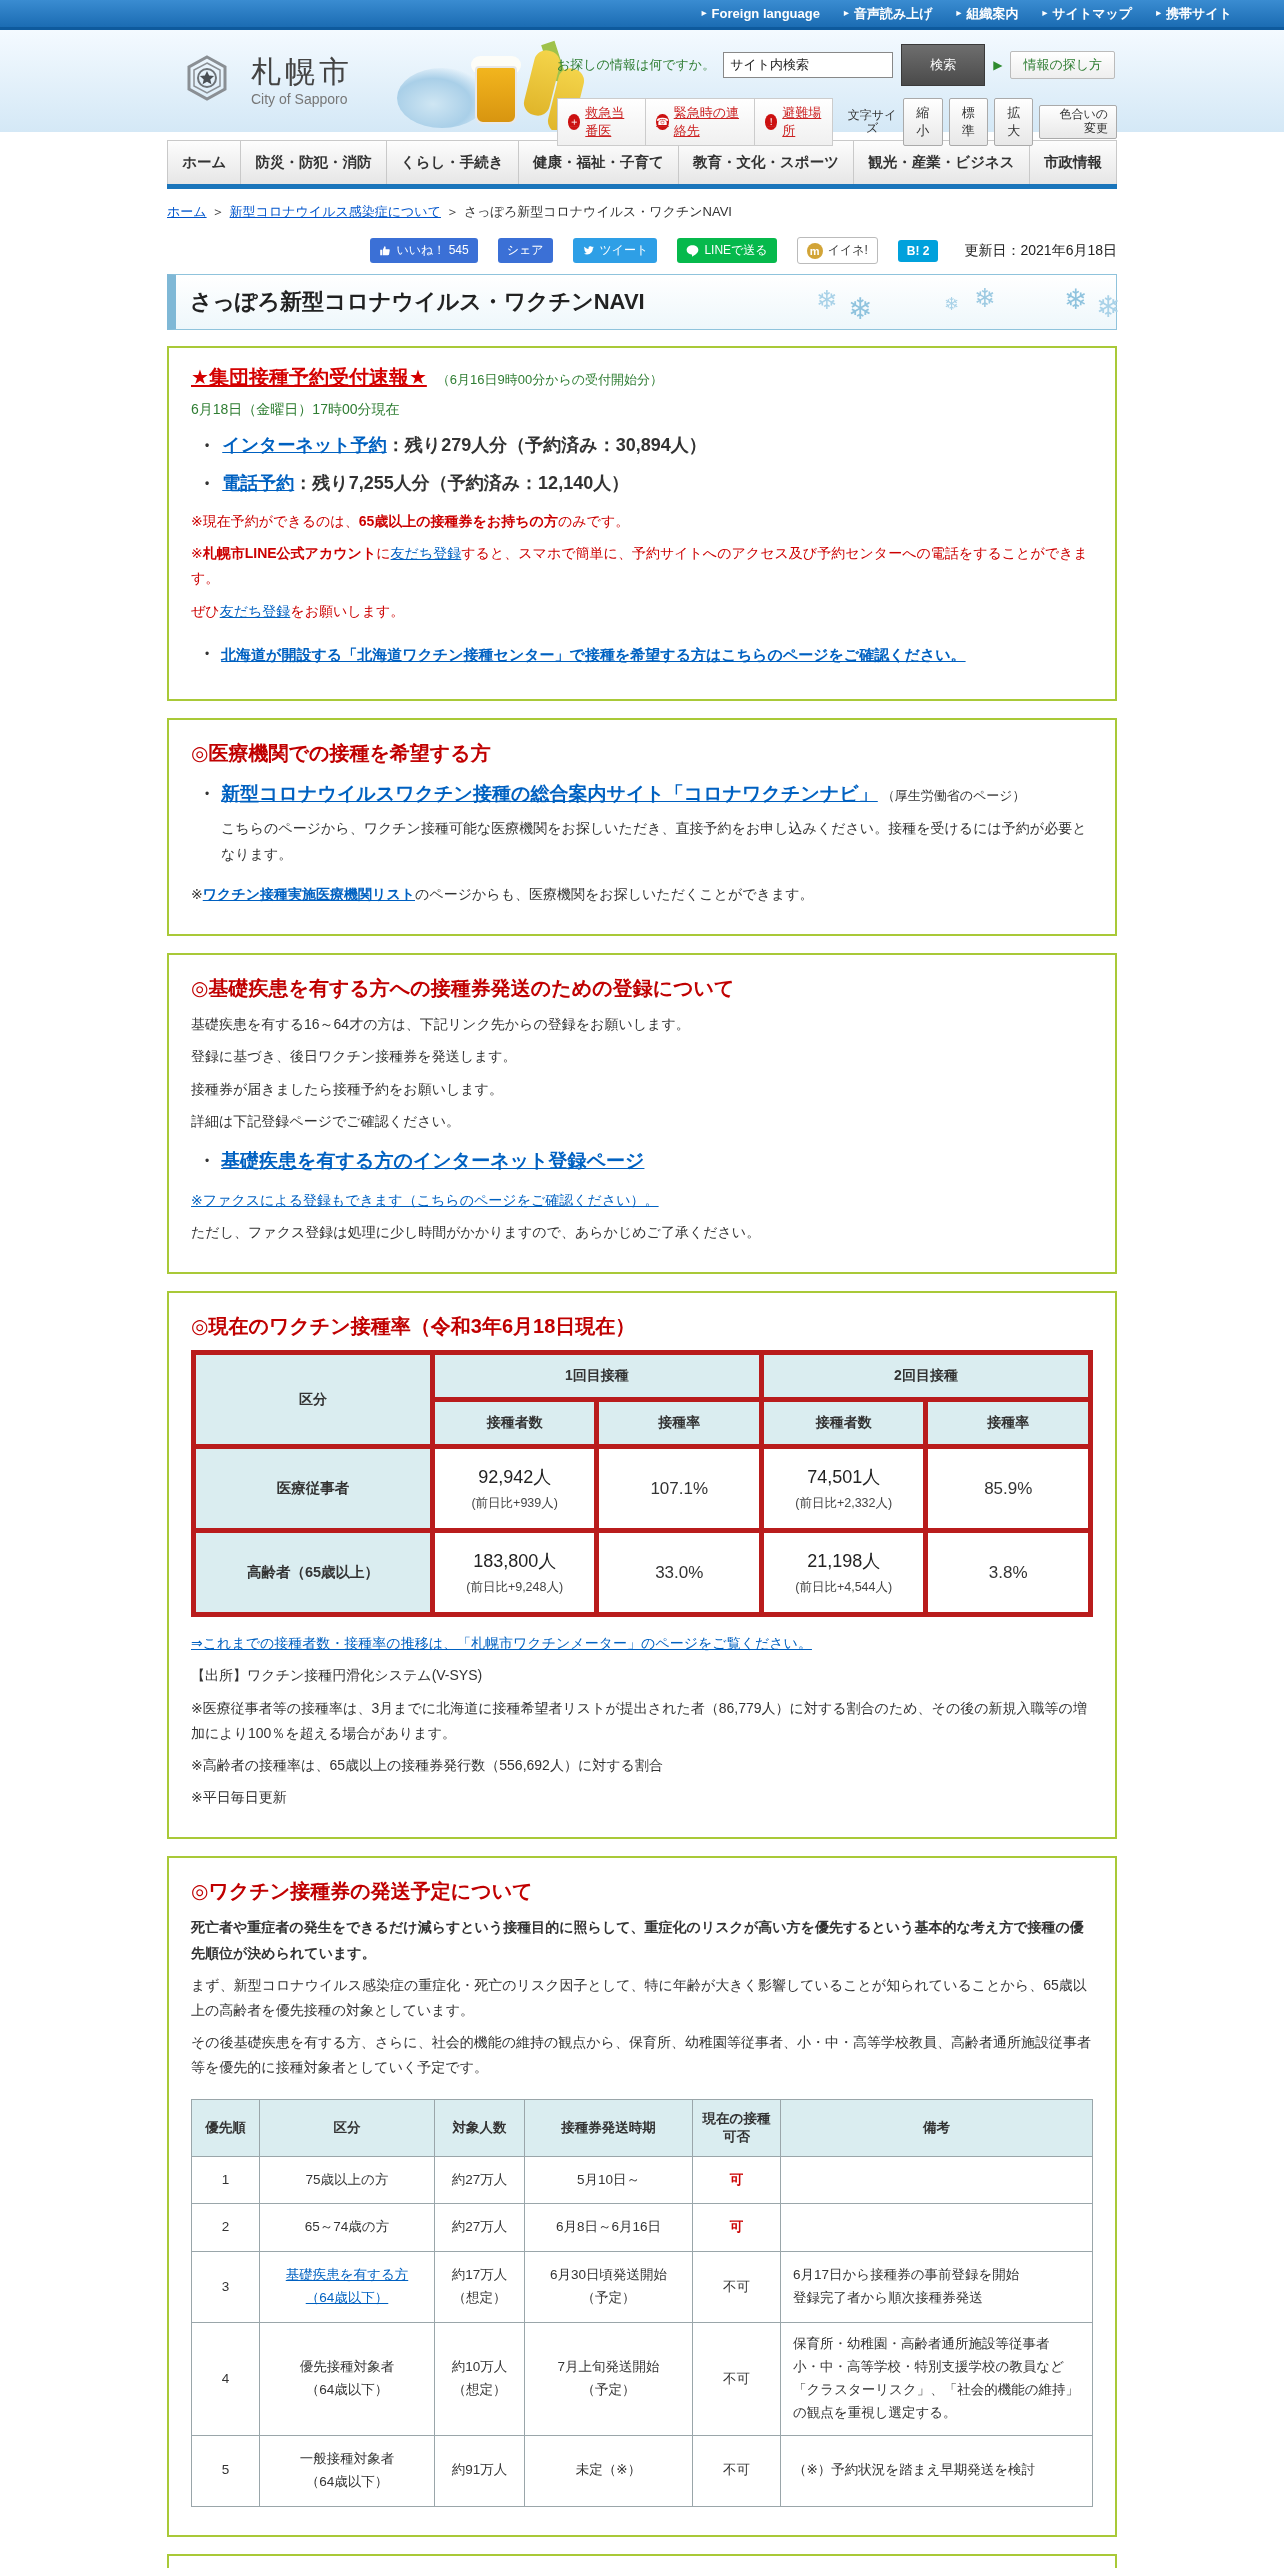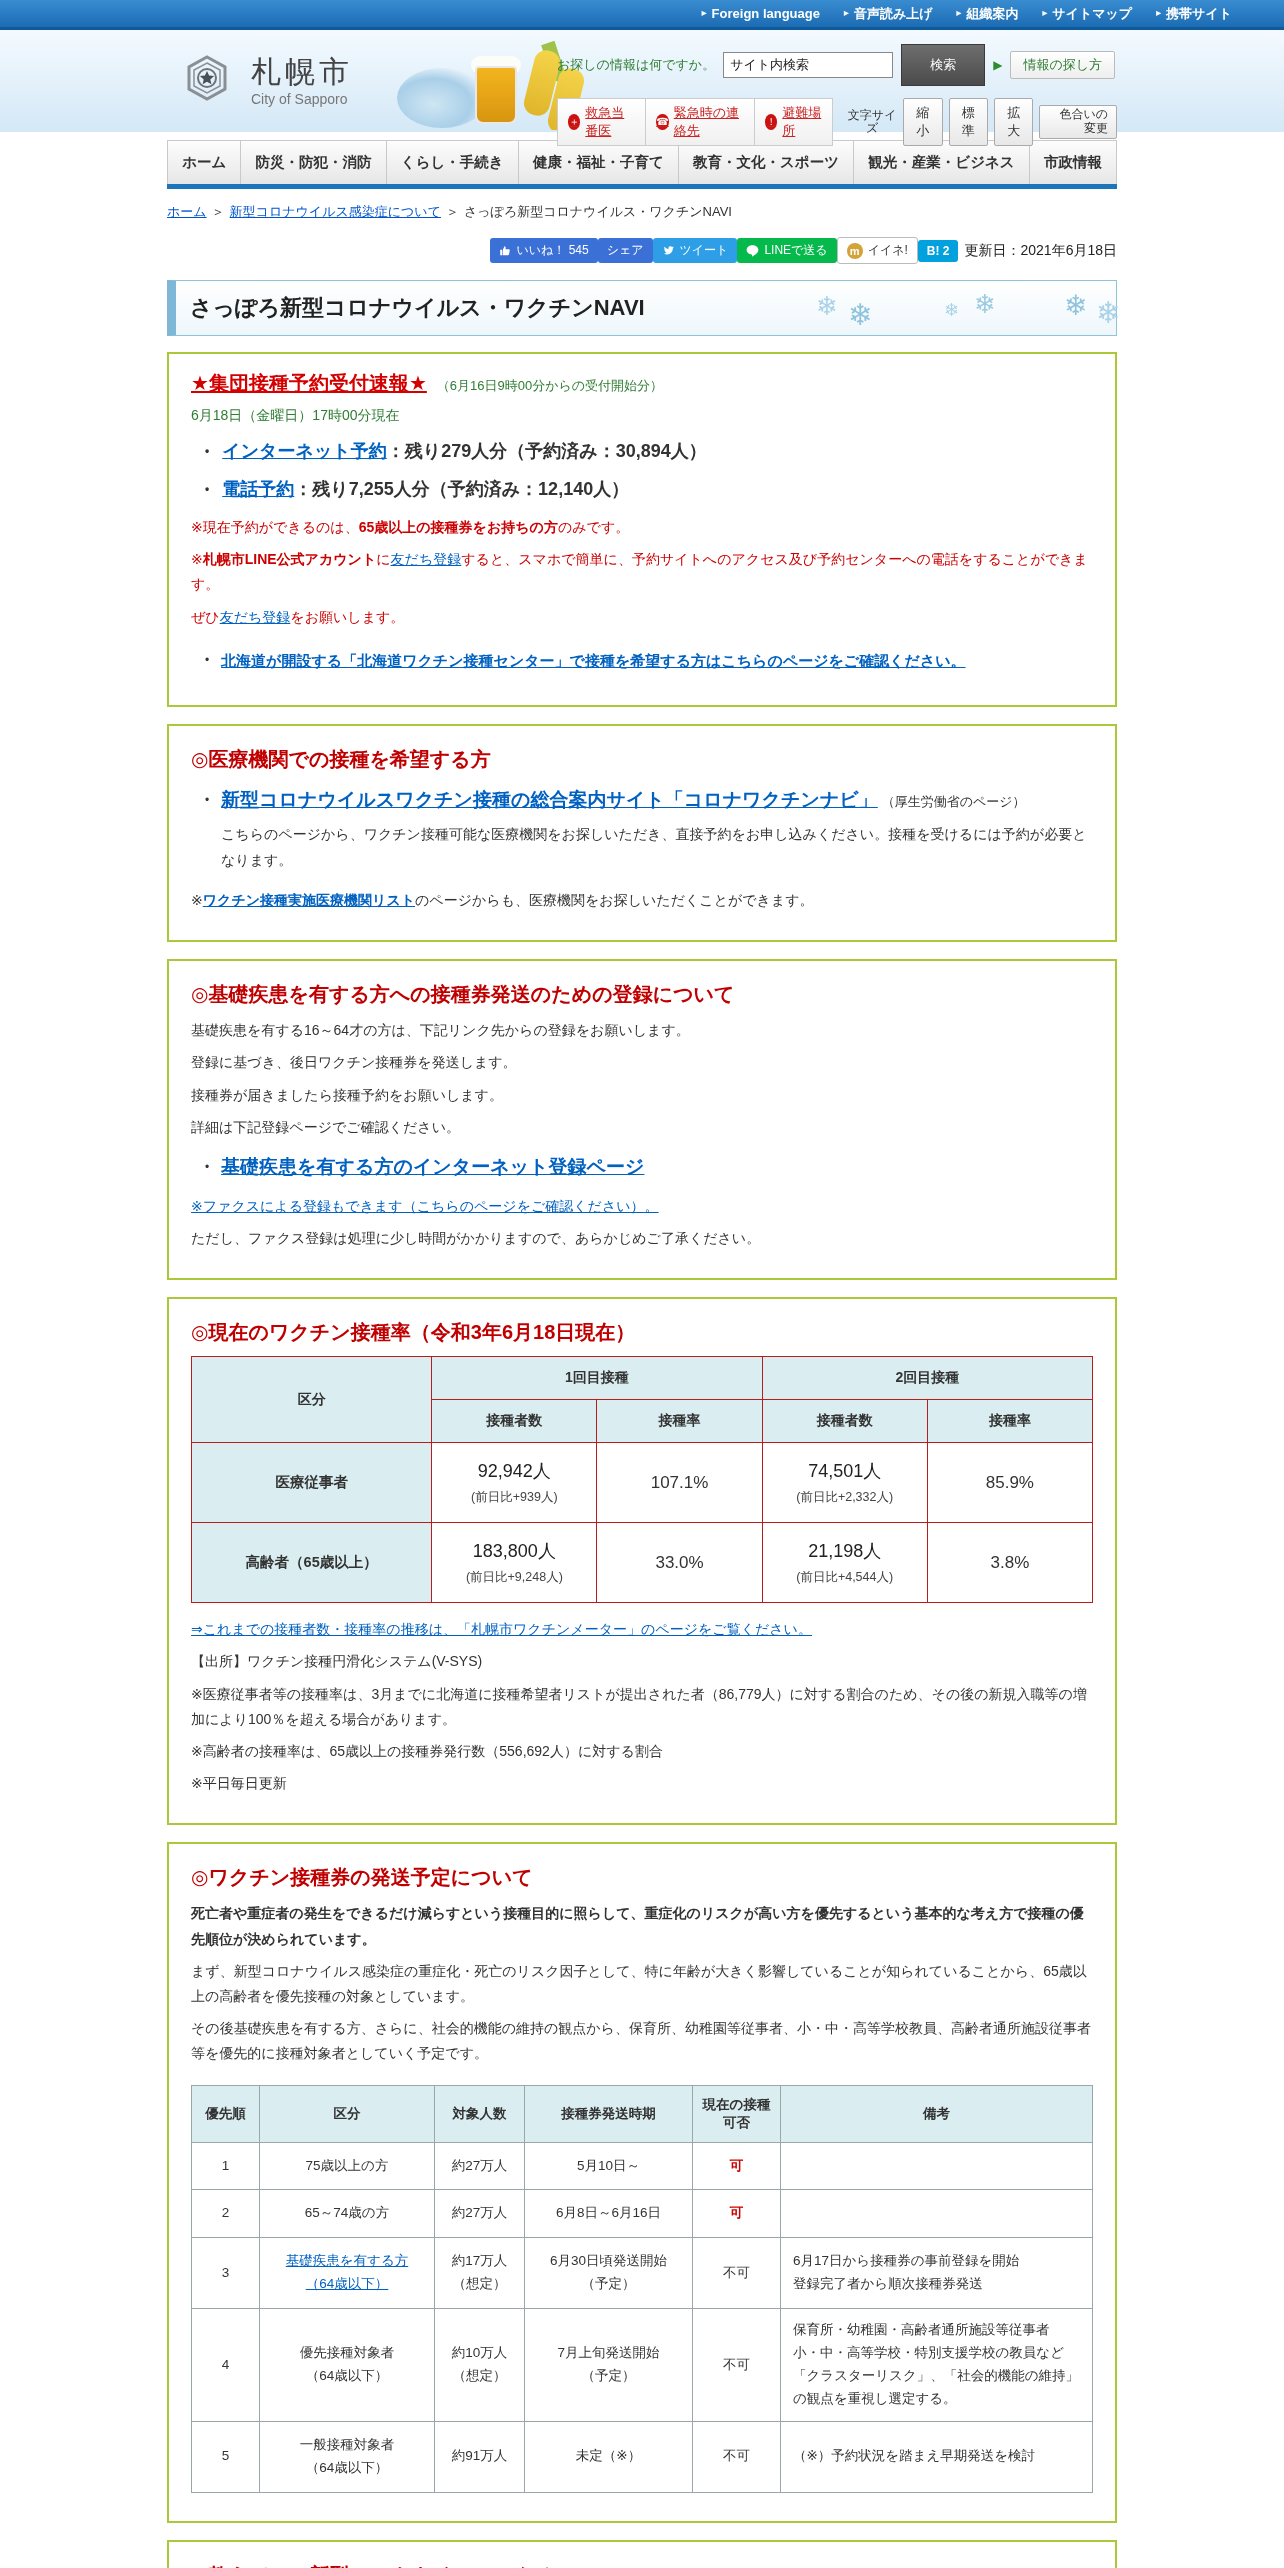--- a/index.html
+++ b/index.html
@@ -55,21 +55,21 @@
   .nav ul { list-style: none; margin: 0; padding: 0; display: flex; border: 1px solid #c9c9c9; border-bottom: none; }
   .nav li { flex: 1 1 auto; text-align: center; border-right: 1px solid #c9c9c9; background: linear-gradient(#fdfdfd, #e6e6e6); }
   .nav li:last-child { border-right: none; }
   .nav a { display: block; padding: 12px 10px; font-size: 14.5px; font-weight: bold; color: #333; text-decoration: none; white-space: nowrap; }
   .nav-underline { height: 5px; background: #1a75bb; }
 
   
   .breadcrumb { margin: 14px auto 0; font-size: 13px; color: #333; }
   .breadcrumb a { color: #0055cc; text-decoration: underline; }
   .bc-sep { margin: 0 5px; color: #444; }
-  .social { display: flex; justify-content: flex-end; align-items: center; gap: 0; margin: 16px auto 16px; }
+  .social { display: flex; justify-content: flex-end; align-items: center; gap: 20px; margin: 16px auto 10px; }
   .sbtn { display: inline-flex; align-items: center; gap: 5px; border-radius: 3px; font-size: 12px; color: #fff; padding: 4px 9px; border: none; }
   .sbtn.fb { background: #3b70d6; }
   .sbtn.tw { background: #2e9fe6; }
   .sbtn.line { background: #06b94c; }
   .sbtn.mixi { background: #fff; color: #333; border: 1px solid #bbb; }
   .mixi-m { width: 16px; height: 16px; border-radius: 50%; background: #d2a437; color: #fff; text-align: center; line-height: 16px; font-size: 11px; font-weight: bold; }
   .sbtn.hatena { background: #00a1dc; font-weight: bold; }
   .updated { font-size: 14px; color: #222; margin-left: 6px; }
 
   
@@ -96,21 +96,21 @@
   ul.bullets { list-style: none; margin: 8px 0; padding-left: 14px; }
   ul.bullets li { margin: 14px 0; }
   ul.bullets li::before { content: "•"; color: #333; margin-right: 8px; font-size: 12px; vertical-align: 2px; }
   .big-item { font-size: 18px; font-weight: bold; }
   .note-line { margin: 7px 0; line-height: 1.8; }
   .indent { padding-left: 16px; }
   .mid-link { font-size: 15px; font-weight: bold; }
 
   
   table.rate { border-collapse: collapse; width: 100%; margin: 6px 0 14px; }
-  table.rate th, table.rate td { border: 1px solid #b91c1c; }
+  table.rate th, table.rate td { border: 5px solid #b91c1c; }
   table.rate th { background: #daedf0; font-size: 14px; font-weight: bold; padding: 12px 6px; }
   table.rate td.cat { background: #daedf0; font-weight: bold; text-align: center; font-size: 14.5px; width: 240px; }
   table.rate td.val { text-align: center; padding: 16px 6px; width: 165px; background: #fff; }
   .num { font-size: 18px; color: #222; }
   .diff { font-size: 12.5px; color: #444; margin-top: 6px; }
   .pct { font-size: 17px; }
 
   
   table.prio { border-collapse: collapse; width: 100%; margin: 18px 0 8px; }
   table.prio th, table.prio td { border: 1px solid #9aa6aa; font-size: 13.5px; }

